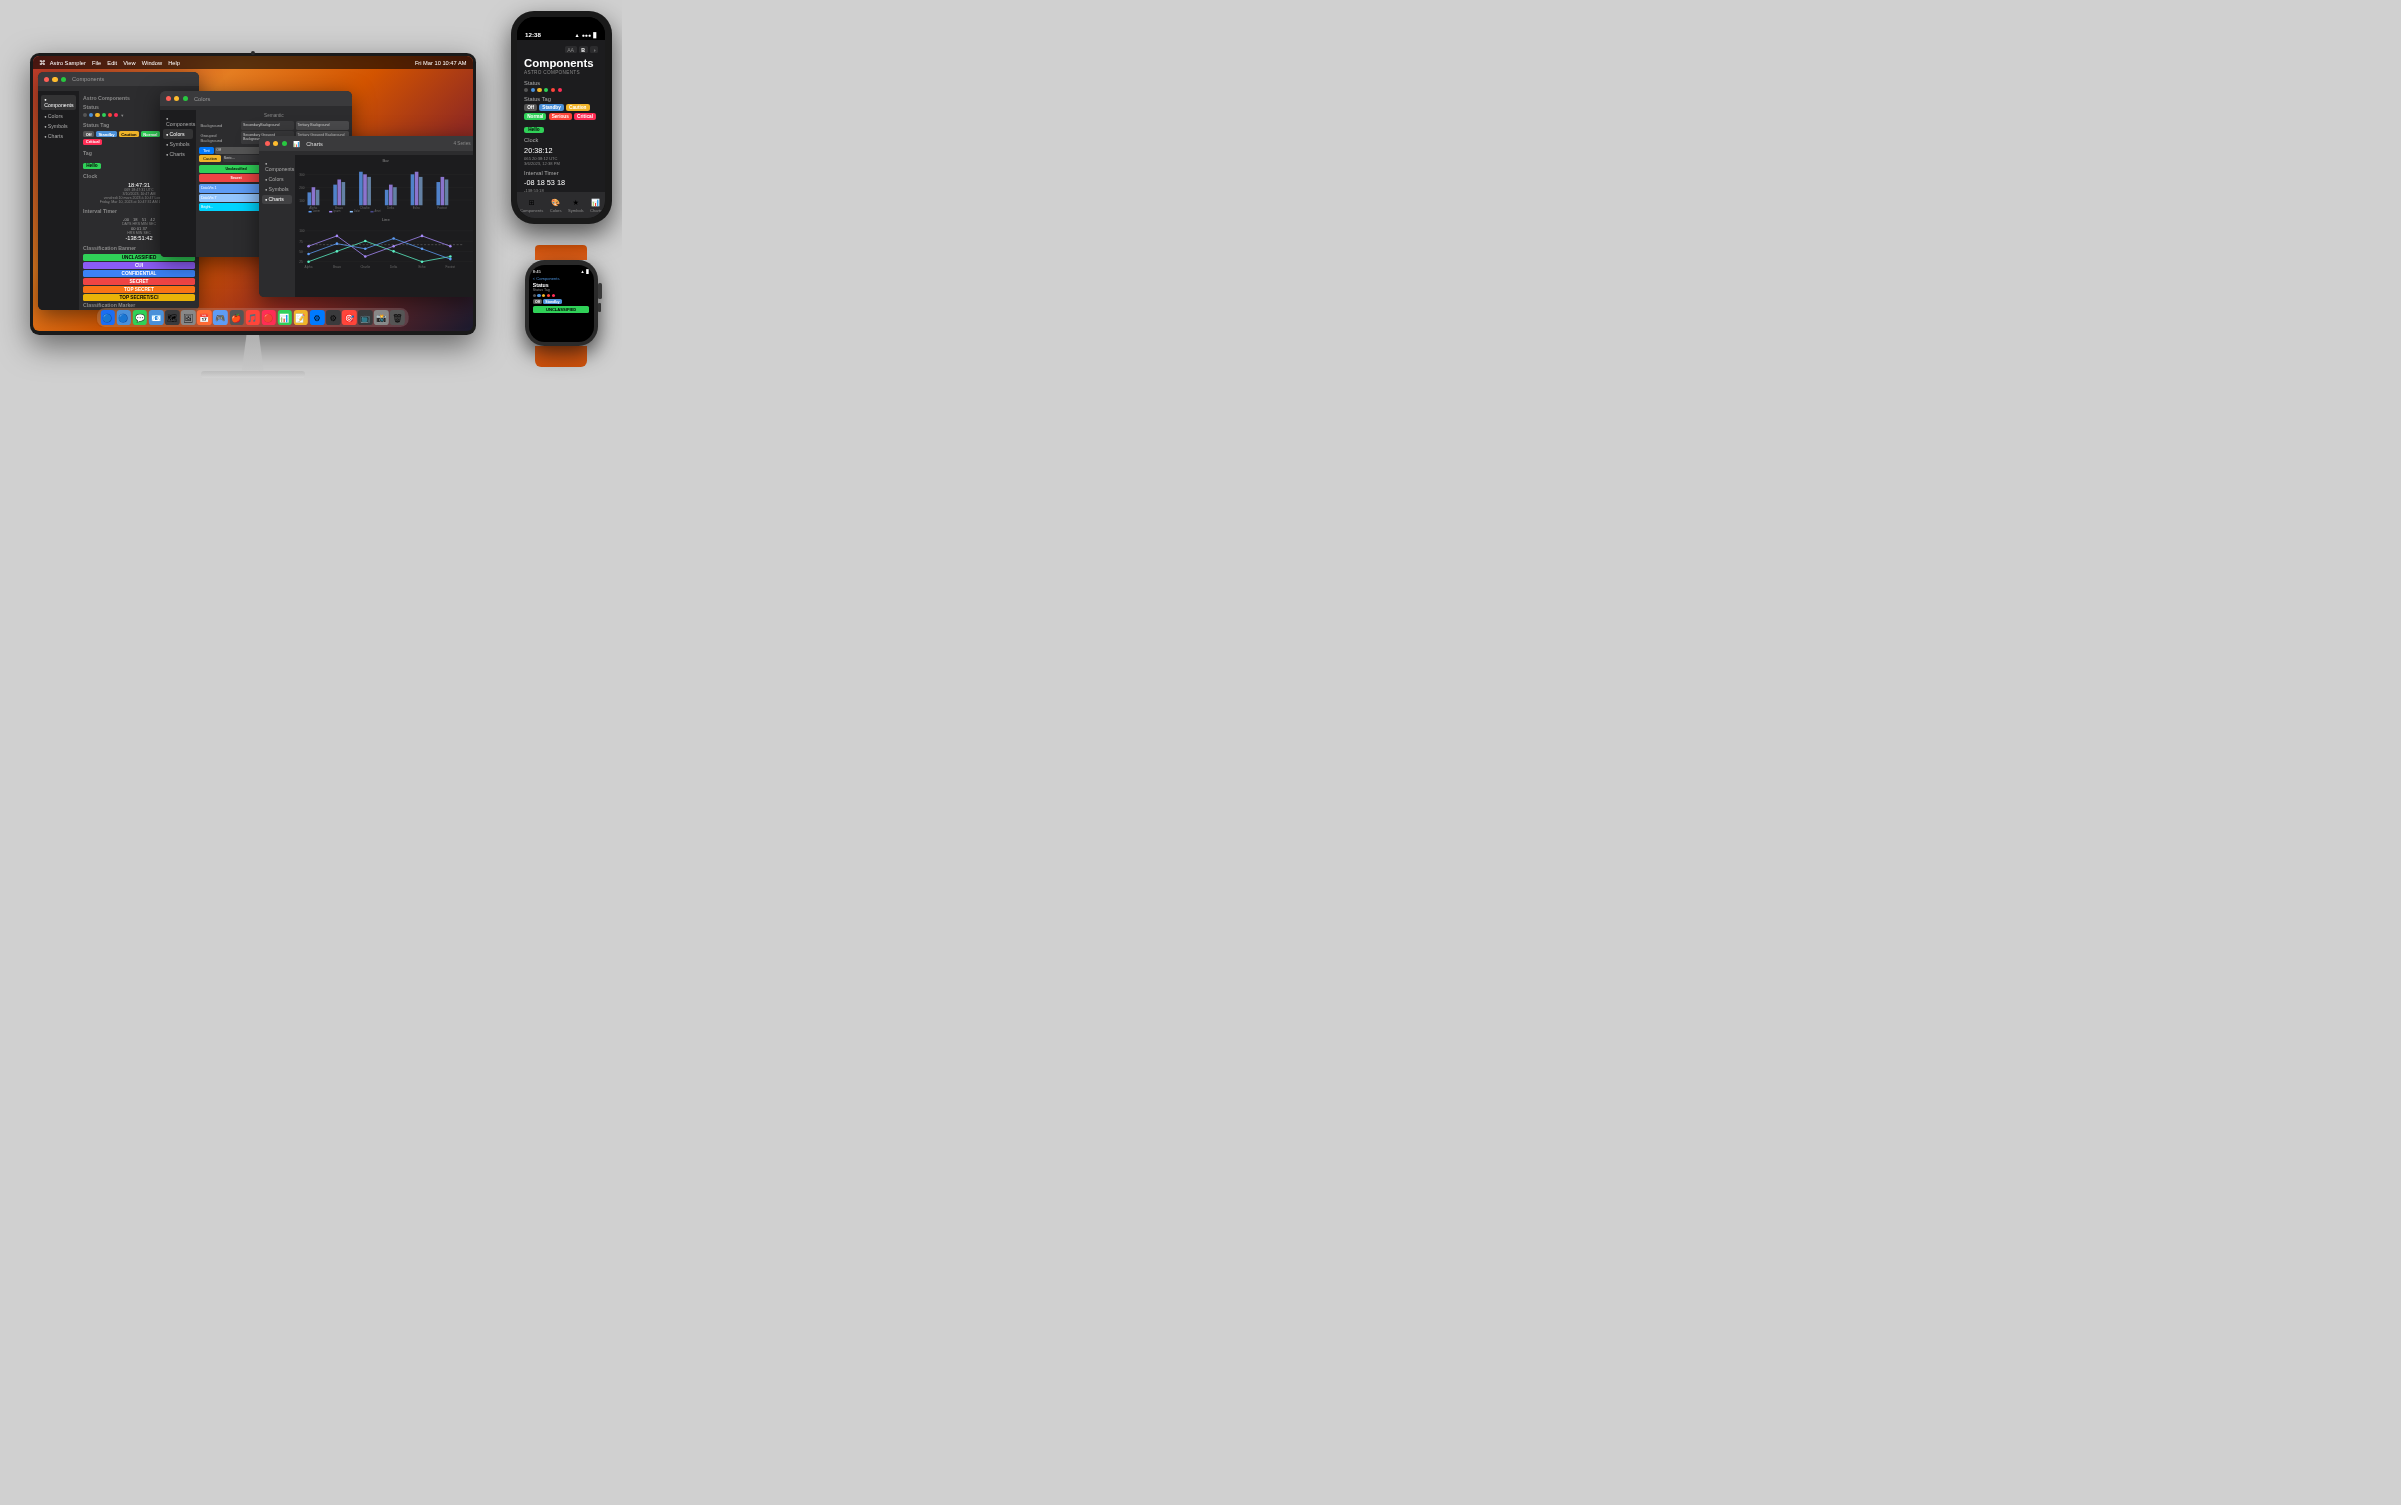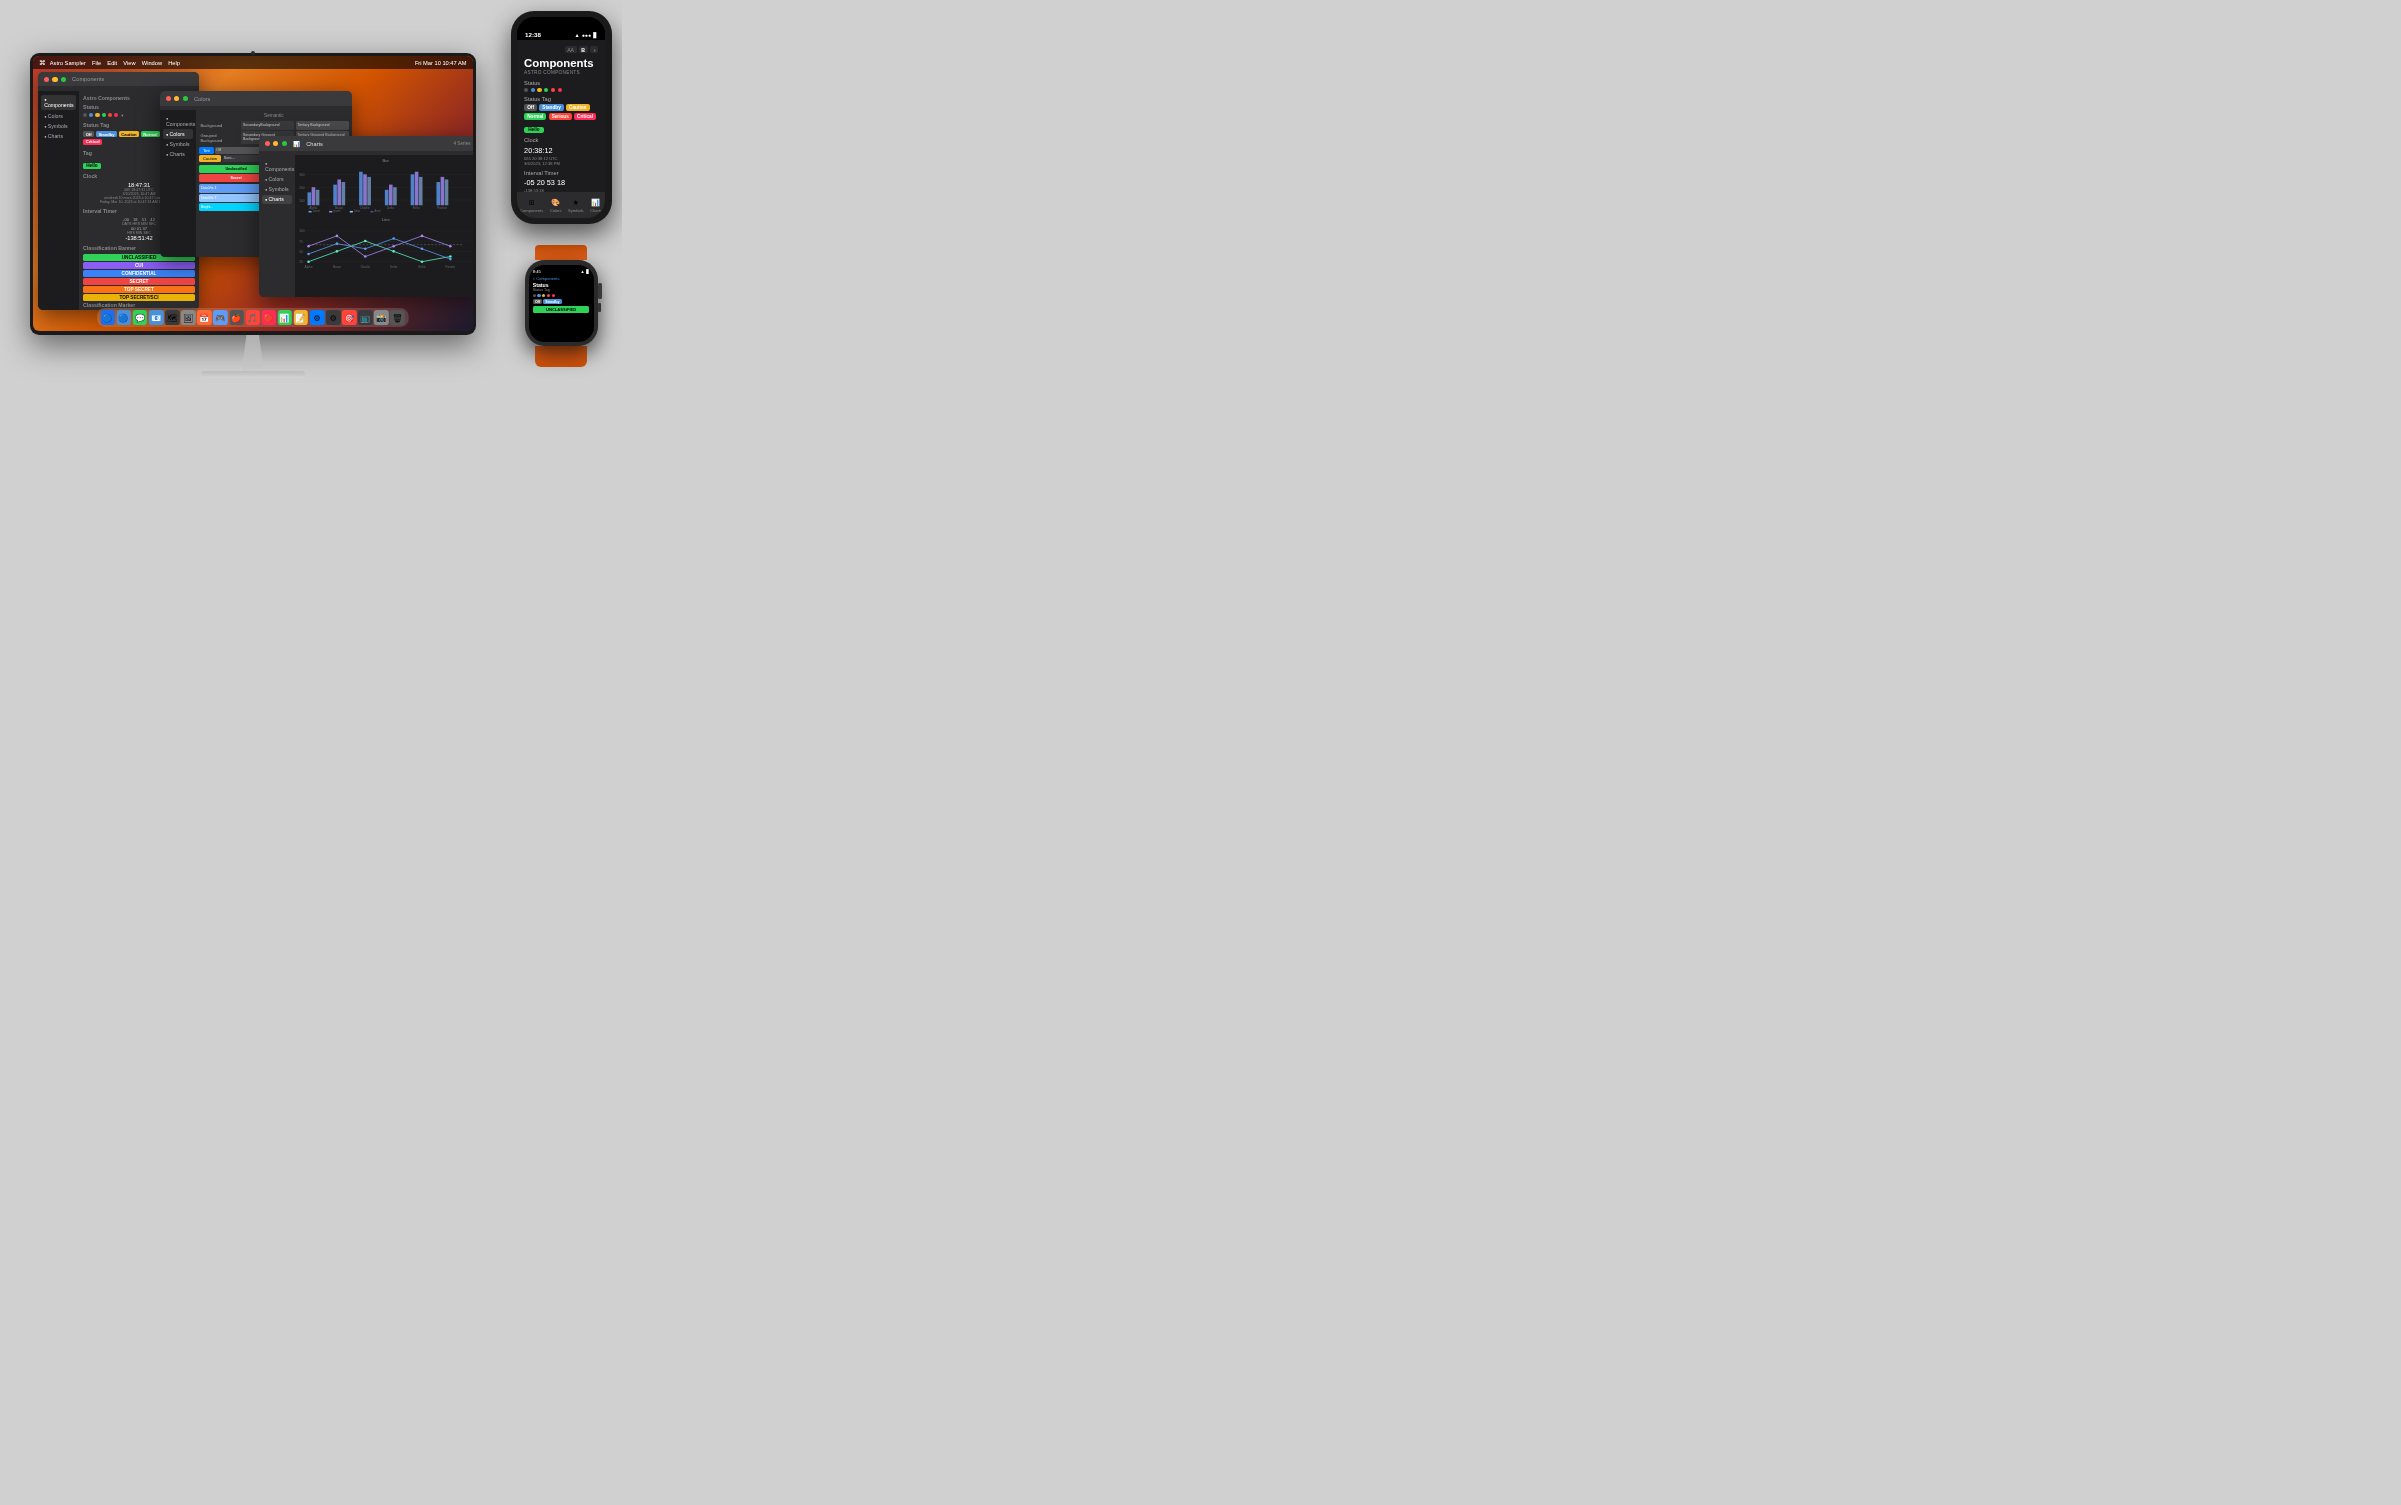--- a/index.html
+++ b/index.html
@@ -970,21 +970,21 @@
               <div class="iphone-tag-label">Hello</div>
             </div>
             <div class="iphone-section">
               <div class="iphone-section-label">Clock</div>
               <div class="iphone-clock">20:38:12</div>
               <div class="iphone-clock-detail">065 20:38:12 UTC</div>
               <div class="iphone-clock-detail">3/6/2023, 12:38 PM</div>
             </div>
             <div class="iphone-section">
               <div class="iphone-section-label">Interval Timer</div>
-              <div class="iphone-clock">-05  20  53  18</div>
+              <div class="iphone-clock">-08  18  53  18</div>
               <div class="iphone-clock-detail">-138:53:18</div>
             </div>
             <div class="iphone-section">
               <div class="iphone-section-label">Classification Banner</div>
               <div class="iphone-classification">UNCLASSIFIED</div>
             </div>
           </div>
 
           <div class="iphone-tabbar">
             <div class="iphone-tab">

